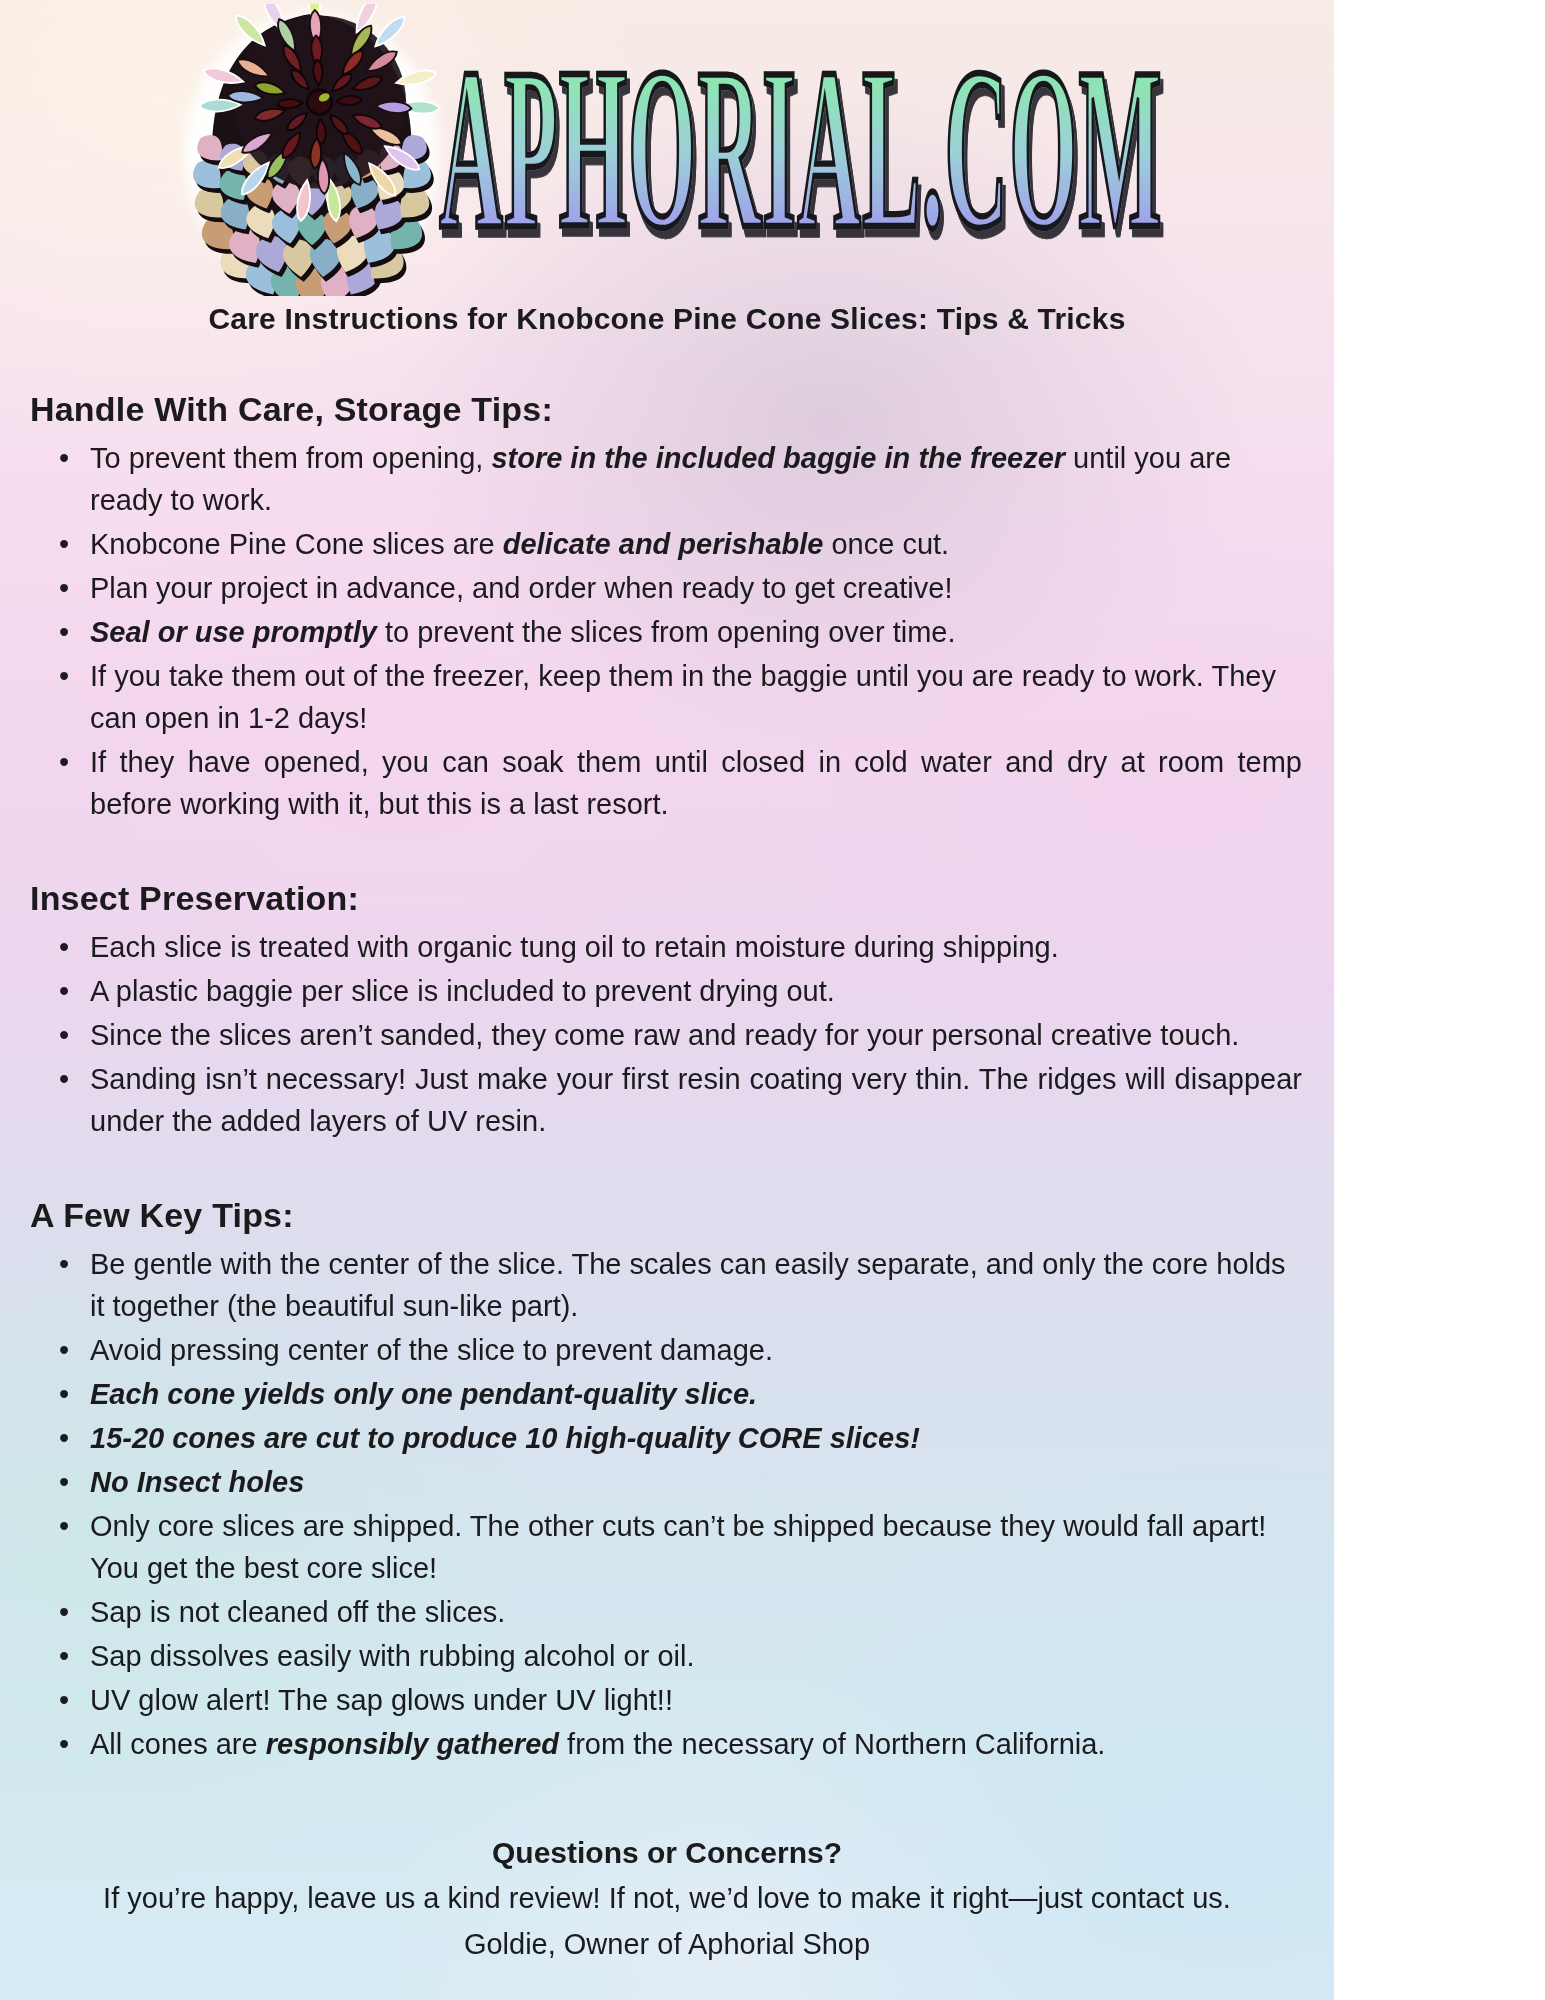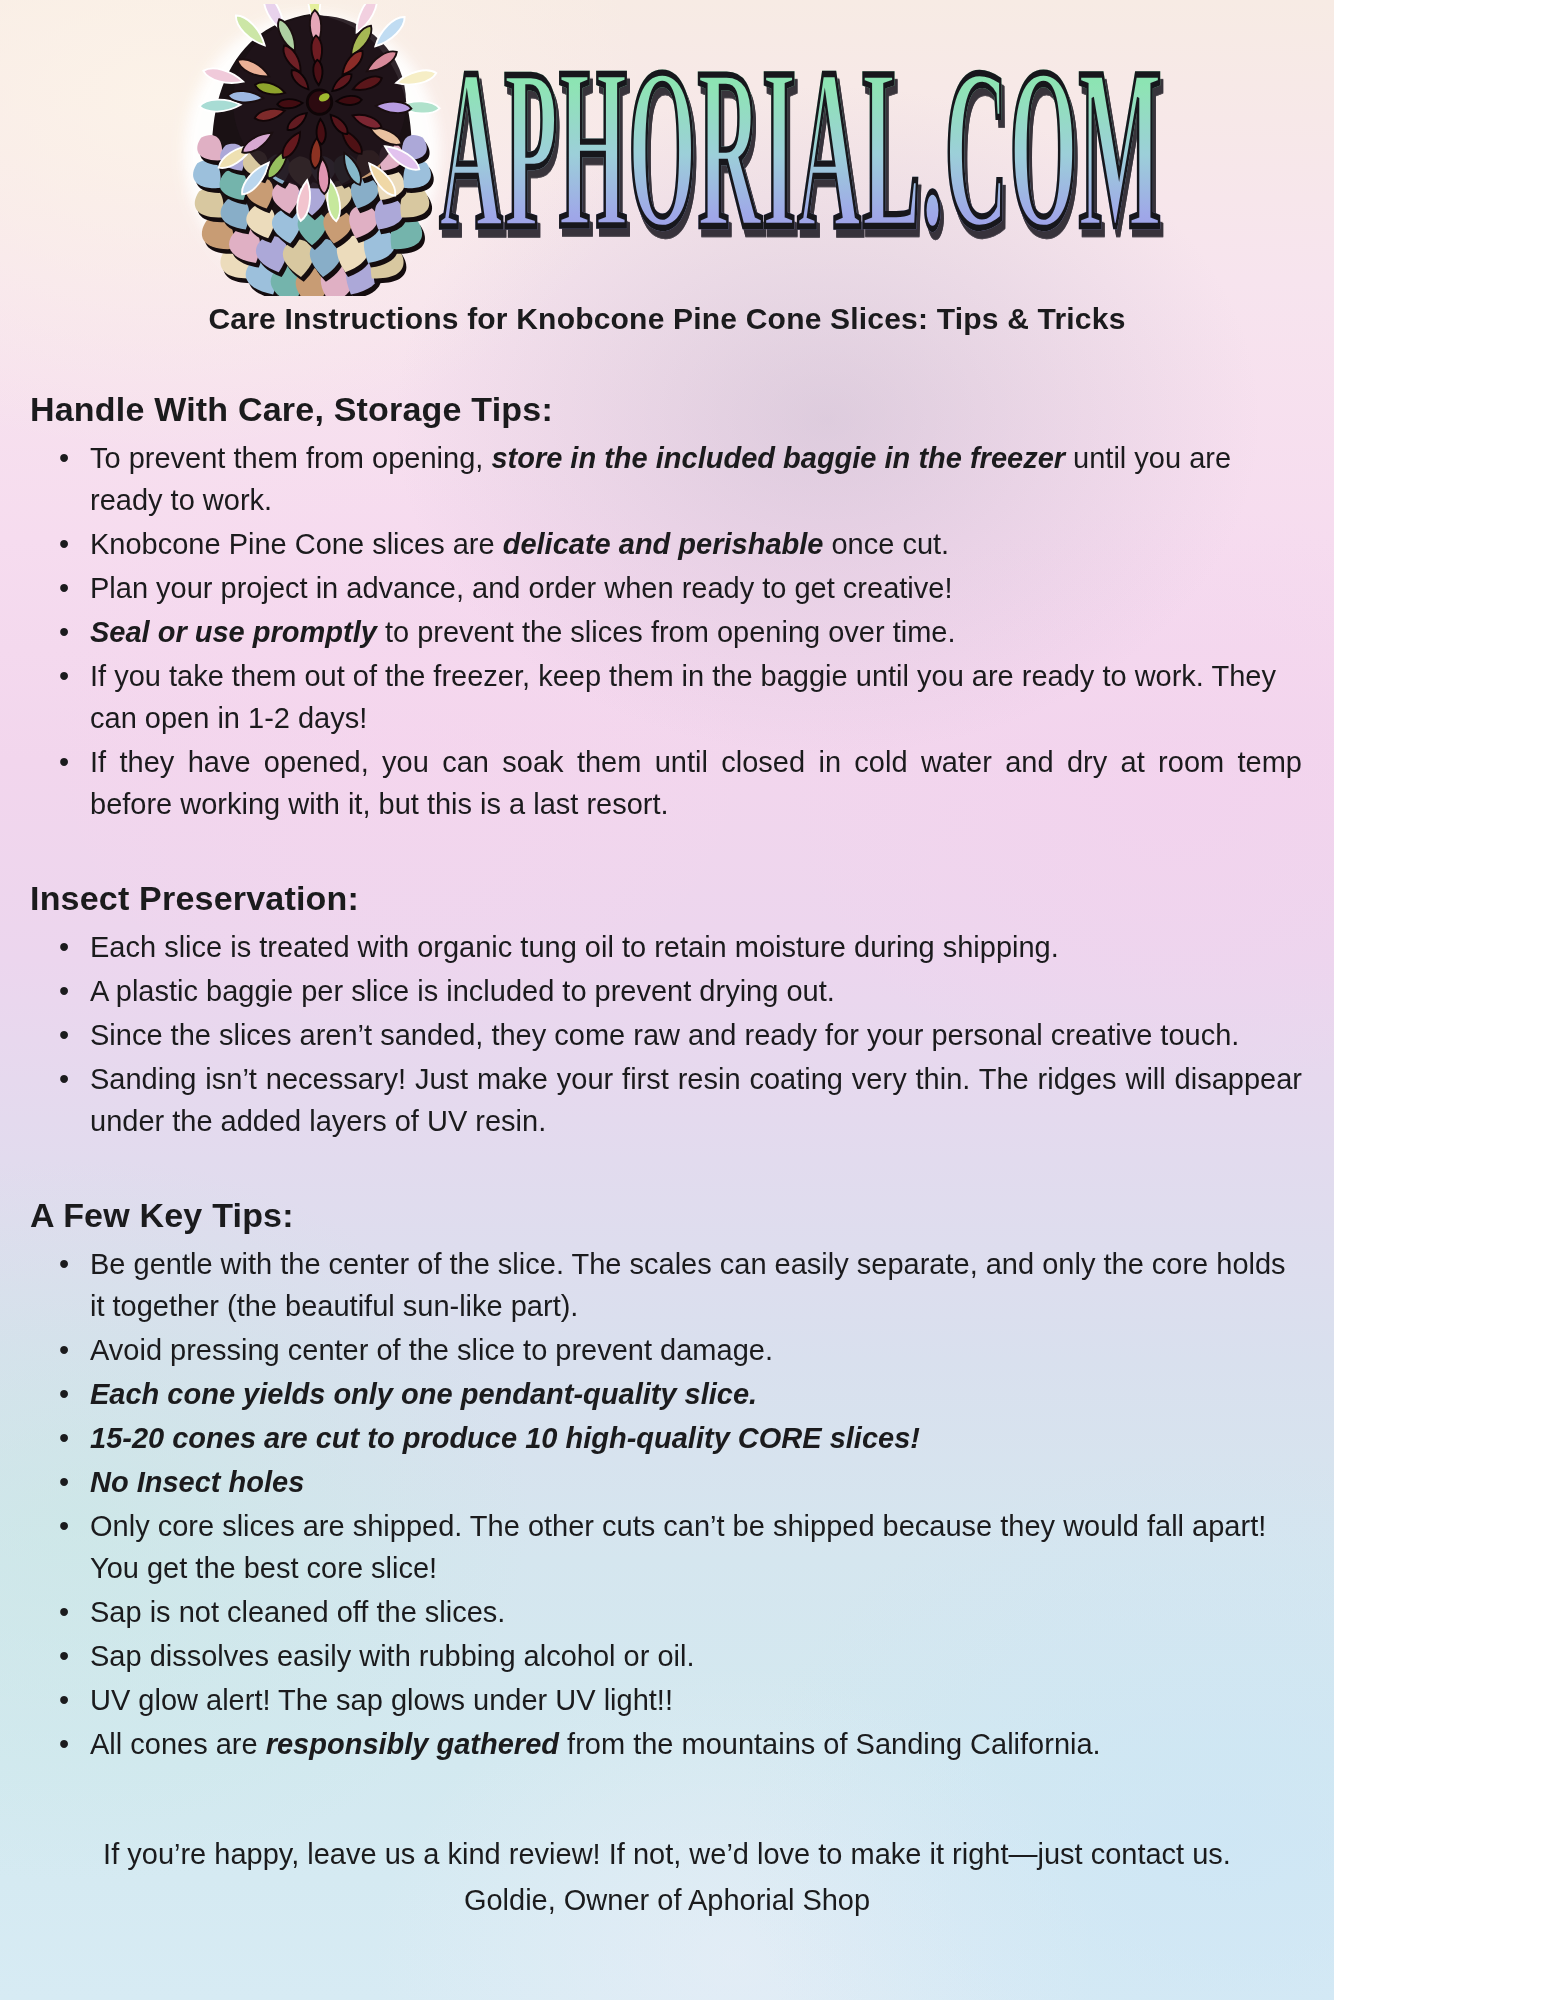--- a/index.html
+++ b/index.html
@@ -269,22 +269,23 @@
       <div class="item">
         <span class="marker">•</span>
         <span class="txt"><span>Sap dissolves easily with rubbing alcohol or oil.</span></span>
       </div>
       <div class="item">
         <span class="marker">•</span>
         <span class="txt"><span>UV glow alert! The sap glows under UV light!!</span></span>
       </div>
       <div class="item">
         <span class="marker">•</span>
-        <span class="txt"><span>All cones are </span><span class="b">responsibly gathered</span><span> from the mountains of Sanding California.</span></span>
+        <span class="txt"><span>All cones are </span><span class="b">responsibly gathered</span><span> from the necessary of Northern California.</span></span>
       </div>
     </main>
 
   <footer class="footer">
+    <div class="fh">Questions or Concerns?</div>
     <div>If you’re happy, leave us a kind review! If not, we’d love to make it right—just contact us.</div>
     <div>Goldie, Owner of Aphorial Shop</div>
   </footer>
 
 </div>
 
 </body></html>

